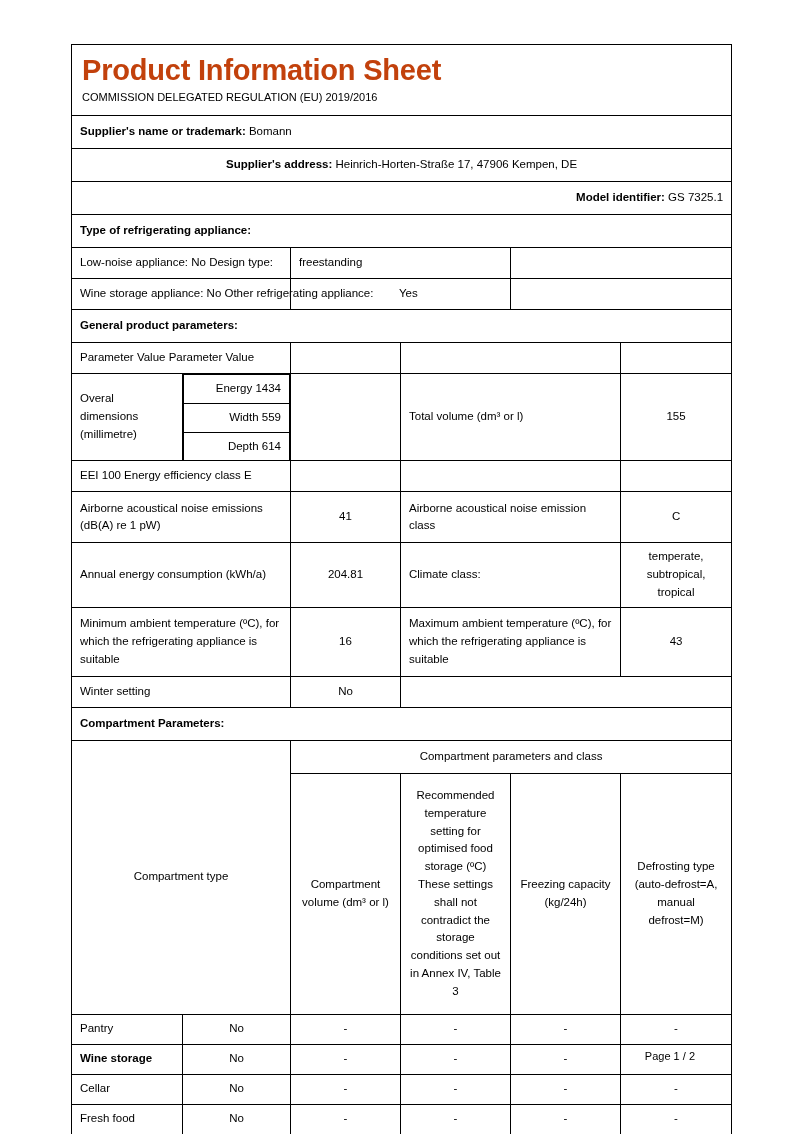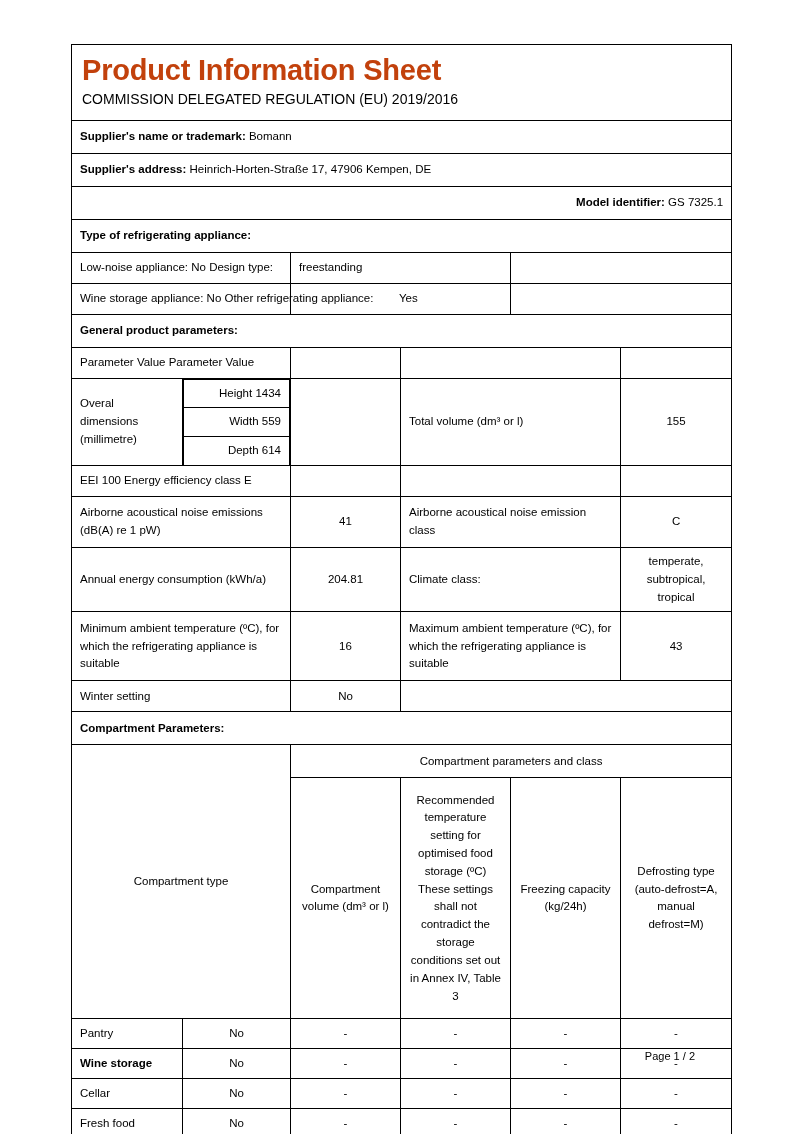--- a/index.html
+++ b/index.html
@@ -32,21 +32,21 @@
   }
   .title-cell{border-bottom:none !important;padding:10px 10px 2px 10px !important;}
   .title{
     color:#c2410c;
     font-size:29px;
     font-weight:bold;
     letter-spacing:-0.2px;
     line-height:1.1;
   }
   .subtitle-cell{border-top:none !important;padding:0 10px 9px 10px !important;}
-  .subtitle{font-size:14px;}
+  .subtitle{font-size:11px;}
   .b{font-weight:bold;}
   .center{text-align:center;}
   .ov{position:relative;}
   .ov span.flow{
     position:absolute;
     white-space:nowrap;
     left:8px; top:50%;
     transform:translateY(-50%);
   }
   .dimlabel{padding-left:8px !important;}
@@ -106,21 +106,21 @@
     </tr>
 
     <tr>
       <td colspan="6" style="height:22px;">
         <span class="b">Supplier's name or trademark:</span>
         <span>Bomann</span>
       </td>
     </tr>
 
     <tr>
-      <td colspan="6" style="height:22px;">
+      <td colspan="6" style="height:22px;text-align:center;">
         <span class="b">Supplier's address:</span>
         <span>Heinrich-Horten-Straße 17, 47906 Kempen, DE</span>
       </td>
     </tr>
 
     <tr>
       <td colspan="6" style="height:22px;text-align:right;">
         <span class="b">Model identifier:</span>
         <span>GS 7325.1</span>
       </td>
@@ -169,21 +169,21 @@
 
     <tr>
       <td class="dimlabel" style="height:72px;">
         <span>Overal dimensions (millimetre)</span>
       </td>
       <td class="nopad">
         <table class="subtable">
           <tbody>
                 <tr>
             <td>
-              <span>Height</span>
+              <span>Energy</span>
               <span>1434</span>
             </td>
           </tr>
           <tr>
             <td>
               <span>Width</span>
               <span>559</span>
             </td>
           </tr>
           <tr>

